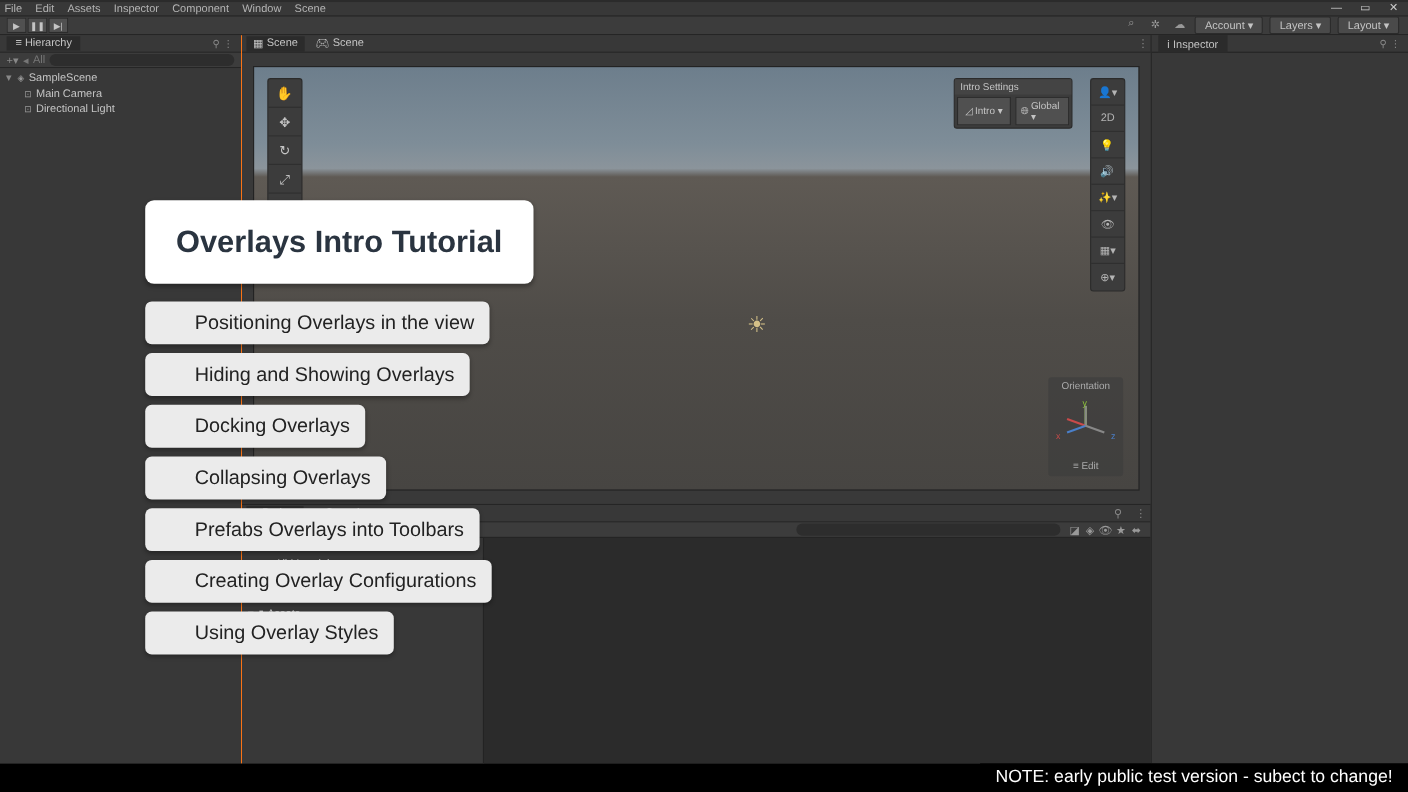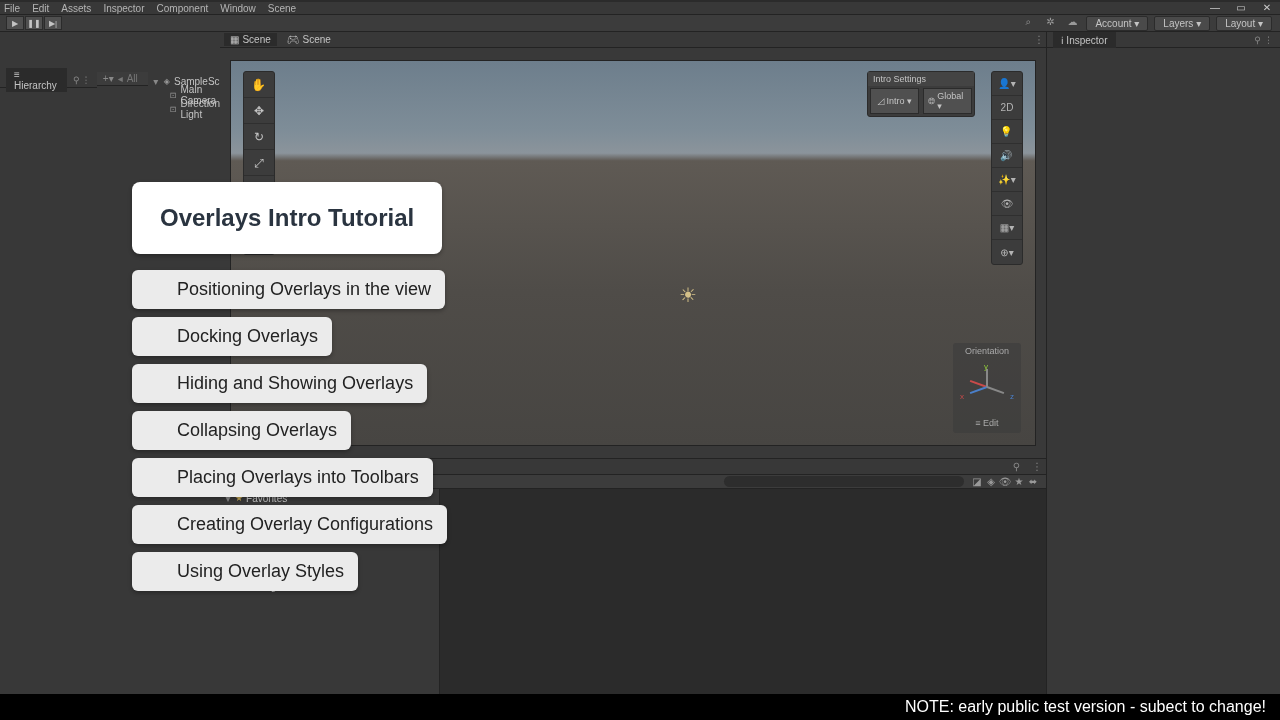--- a/index.html
+++ b/index.html
@@ -10,21 +10,21 @@
 .win-btn { width: 26px; height: 14px; display: flex; align-items: center; justify-content: center; color: #ccc; font-size: 10px; }
 .menubar { height: 12px; background: #383838; color: #b4b4b4; font-size: 10px; display: flex; align-items: center; padding: 0 4px; gap: 12px; }
 .menubar span { cursor: default; }
 .toolbar { height: 18px; background: #3c3c3c; display: flex; align-items: center; justify-content: space-between; border-top: 1px solid #232323; border-bottom: 1px solid #232323; }
 .toolbar-left { display: flex; gap: 1px; padding-left: 6px; }
 .play-btn { width: 18px; height: 14px; background: #505050; border: 1px solid #2b2b2b; display: flex; align-items: center; justify-content: center; color: #c4c4c4; font-size: 8px; }
 .toolbar-right { display: flex; align-items: center; gap: 6px; padding-right: 8px; }
 .tb-icon { width: 16px; height: 14px; color: #999; font-size: 10px; text-align: center; }
 .tb-drop { padding: 1px 8px; background: #4a4a4a; border: 1px solid #2b2b2b; color: #c4c4c4; font-size: 10px; border-radius: 2px; }
 .main { flex: 1; display: flex; }
-.col-left { width: 220px; display: flex; flex-direction: row; border-right: 1px solid #f97316; margin-top: 40px; }
+.col-left { width: 220px; display: flex; flex-direction: column; border-right: 1px solid #f97316; }
 .panel-tab { height: 16px; background: #383838; display: flex; align-items: center; padding: 0 6px; color: #c4c4c4; font-size: 10px; border-bottom: 1px solid #232323; }
 .panel-tab .tab { background: #2b2b2b; padding: 1px 8px; margin-right: 4px; }
 .panel-tab .spacer { flex: 1; }
 .panel-tab .ctrl { width: 11px; text-align: center; color: #888; font-size: 9px; }
 .hierarchy-top { height: 14px; background: #3c3c3c; display: flex; align-items: center; padding: 0 6px; color: #888; font-size: 10px; border-bottom: 1px solid #232323; gap: 4px; }
 .search-pill { flex: 1; height: 11px; background: #2d2d2d; border-radius: 6px; }
 .hierarchy { flex: 1; background: #383838; color: #c4c4c4; font-size: 10px; padding: 2px 0; }
 .h-item { display: flex; align-items: center; height: 14px; gap: 4px; }
 .h-item .arrow { width: 8px; text-align: center; color: #888; }
 .h-item .ico { color: #999; font-size: 8px; }
@@ -66,21 +66,21 @@
 .proj-tools .ico { width: 14px; color: #999; font-size: 10px; text-align: center; }
 .proj-body { flex: 1; display: flex; }
 .proj-tree { width: 220px; background: #383838; color: #c4c4c4; font-size: 10px; padding: 2px 0; border-right: 1px solid #232323; }
 .p-item { display: flex; align-items: center; height: 14px; gap: 3px; }
 .p-item .arrow { width: 8px; text-align: center; color: #888; }
 .p-item .ico { font-size: 9px; }
 .proj-content { flex: 1; background: #2b2b2b; }
 
 .tutorial { position: absolute; top: 182px; left: 132px; }
 .card { background: #fcfcfc; border-radius: 6px; padding: 9px 14px; margin-bottom: 8px; color: #222; font-size: 18px; box-shadow: 0 2px 4px rgba(0,0,0,0.3); display: inline-block; }
-.card.title { background: #fff; font-size: 24px; font-weight: 700; color: #2a3440; padding: 22px 28px; border-radius: 8px; margin-bottom: 16px; }
+.card.title { background: #fff; font-size: 28px; font-weight: 700; color: #2a3440; padding: 22px 28px; border-radius: 8px; margin-bottom: 16px; }
 .card.sub { background: #ebebeb; color: #222; width: auto; padding-left: 45px; }
 .card-row { display: block; }
 .note { position: absolute; bottom: 0; right: 0; height: 26px; background: #000; color: #fff; font-size: 16px; display: flex; align-items: center; padding: 0 14px; }
 </style>
 </head>
 <body>
 
 <div class="app">
   <div class="titlebar"></div>
   <div class="win-controls">
@@ -283,21 +283,21 @@
         <div class="ctrl">⚲</div>
         <div class="ctrl">⋮</div>
       </div>
     </div>
   </div>
 </div>
 
 <div class="tutorial">
   <div class="card-row"><div class="card title">Overlays Intro Tutorial</div></div>
   <div class="card-row"><div class="card sub">Positioning Overlays in the view</div></div>
+  <div class="card-row"><div class="card sub">Hiding and Showing Overlays</div></div>
   <div class="card-row"><div class="card sub">Docking Overlays</div></div>
-  <div class="card-row"><div class="card sub">Hiding and Showing Overlays</div></div>
   <div class="card-row"><div class="card sub">Collapsing Overlays</div></div>
-  <div class="card-row"><div class="card sub">Placing Overlays into Toolbars</div></div>
+  <div class="card-row"><div class="card sub">Prefabs Overlays into Toolbars</div></div>
   <div class="card-row"><div class="card sub">Creating Overlay Configurations</div></div>
   <div class="card-row"><div class="card sub">Using Overlay Styles</div></div>
 </div>
 
 <div class="note">NOTE: early public test version - subect to change!</div>
 
 </body></html>

